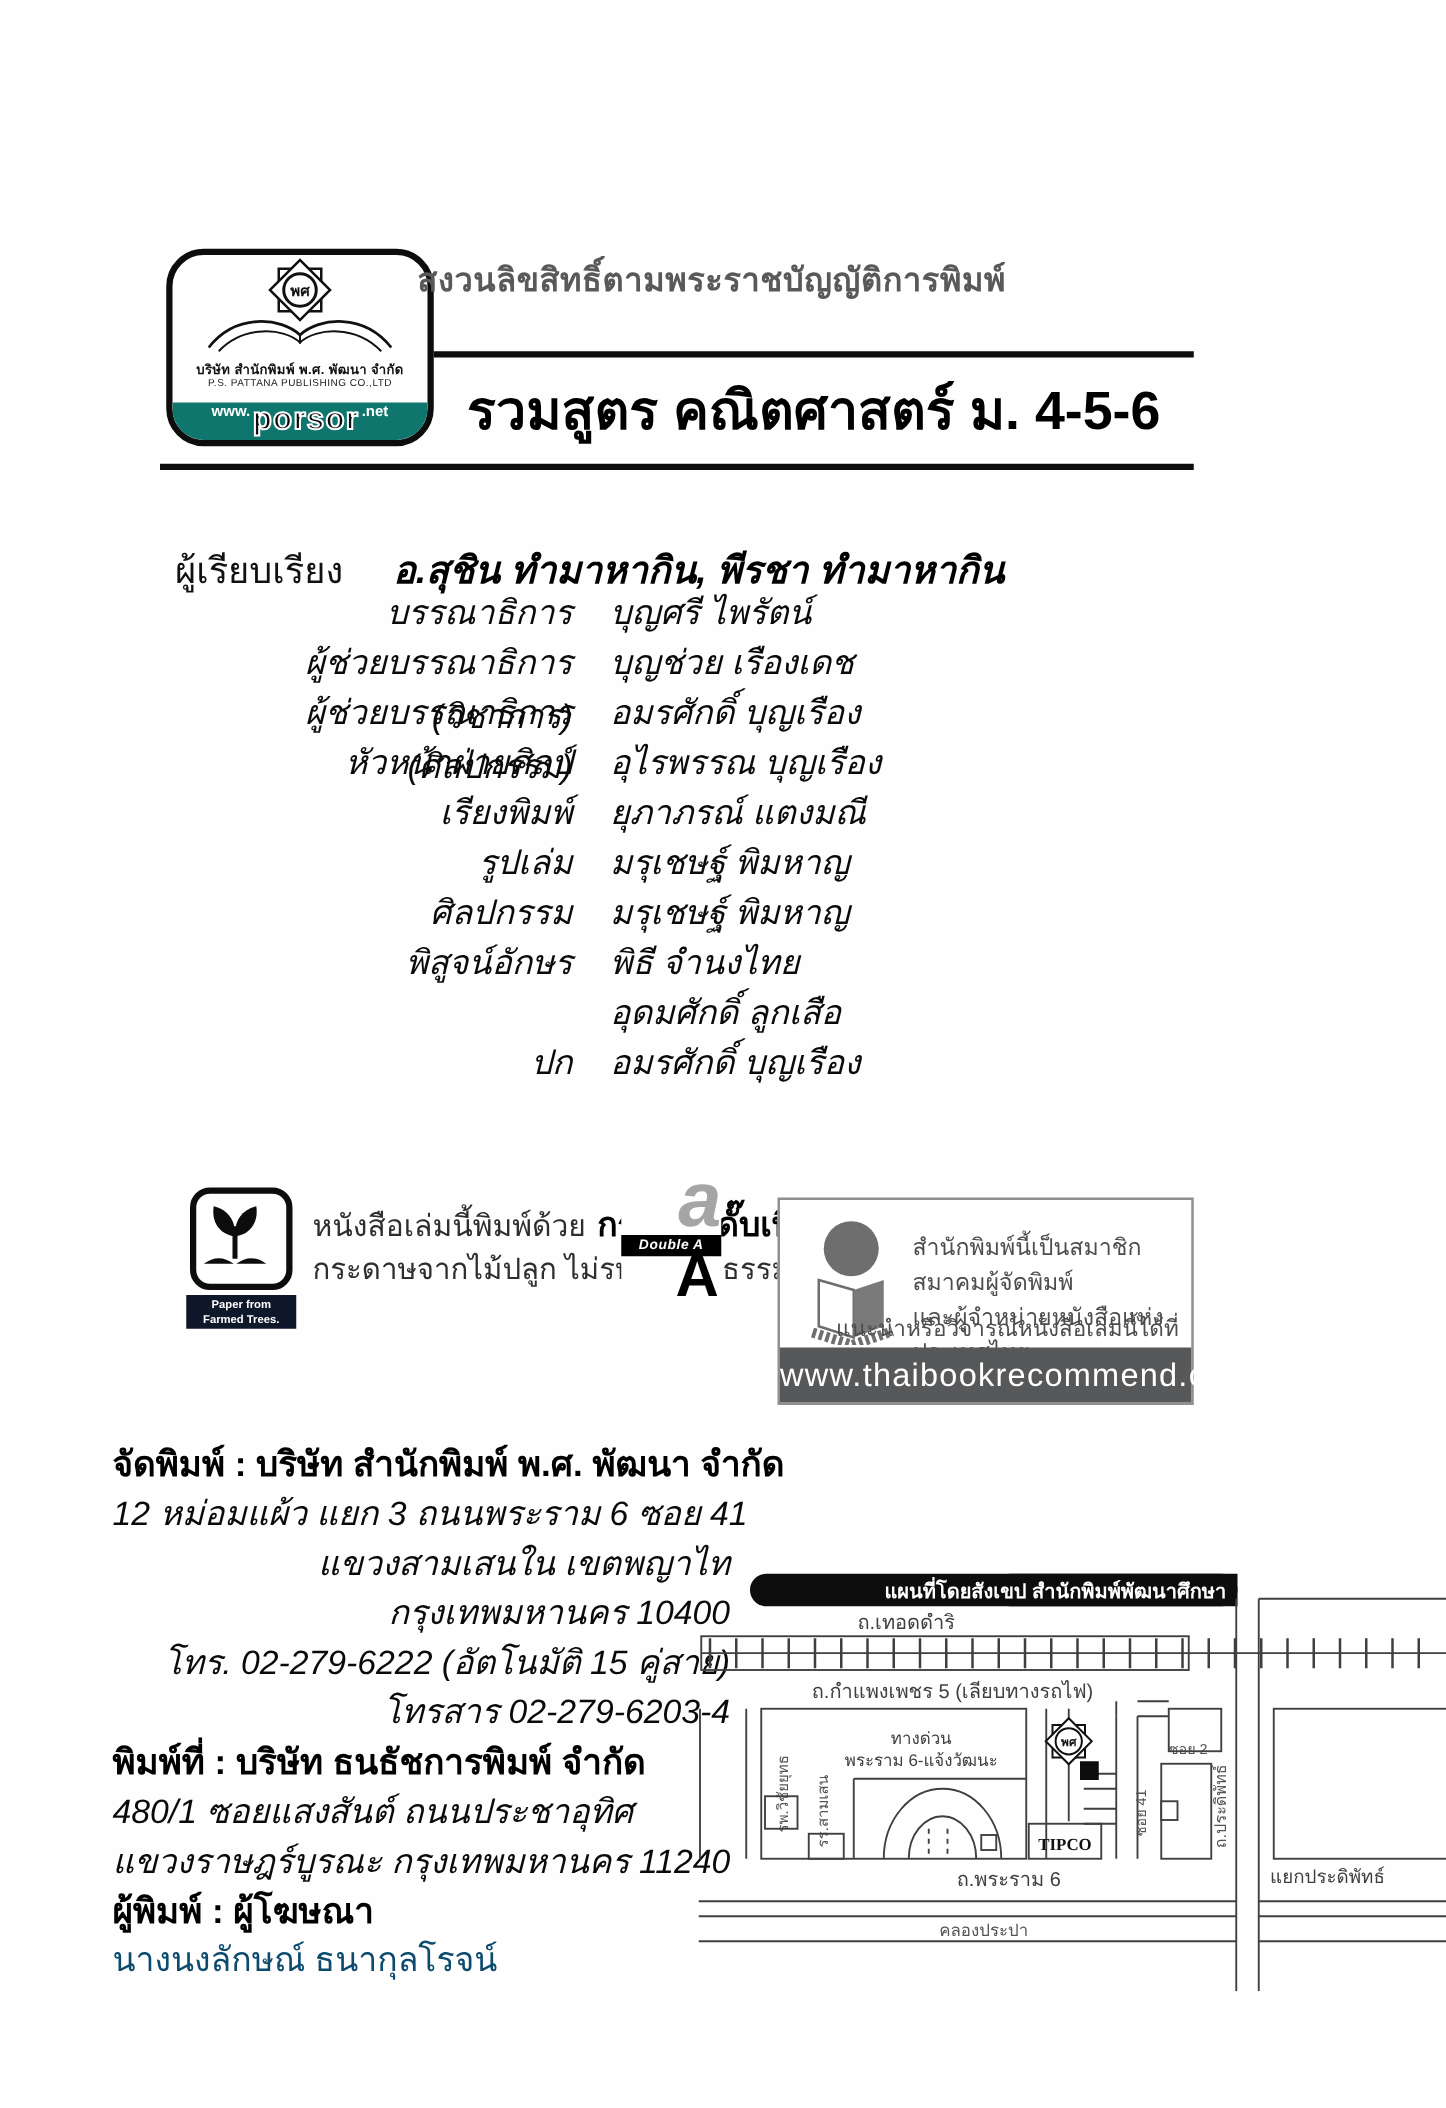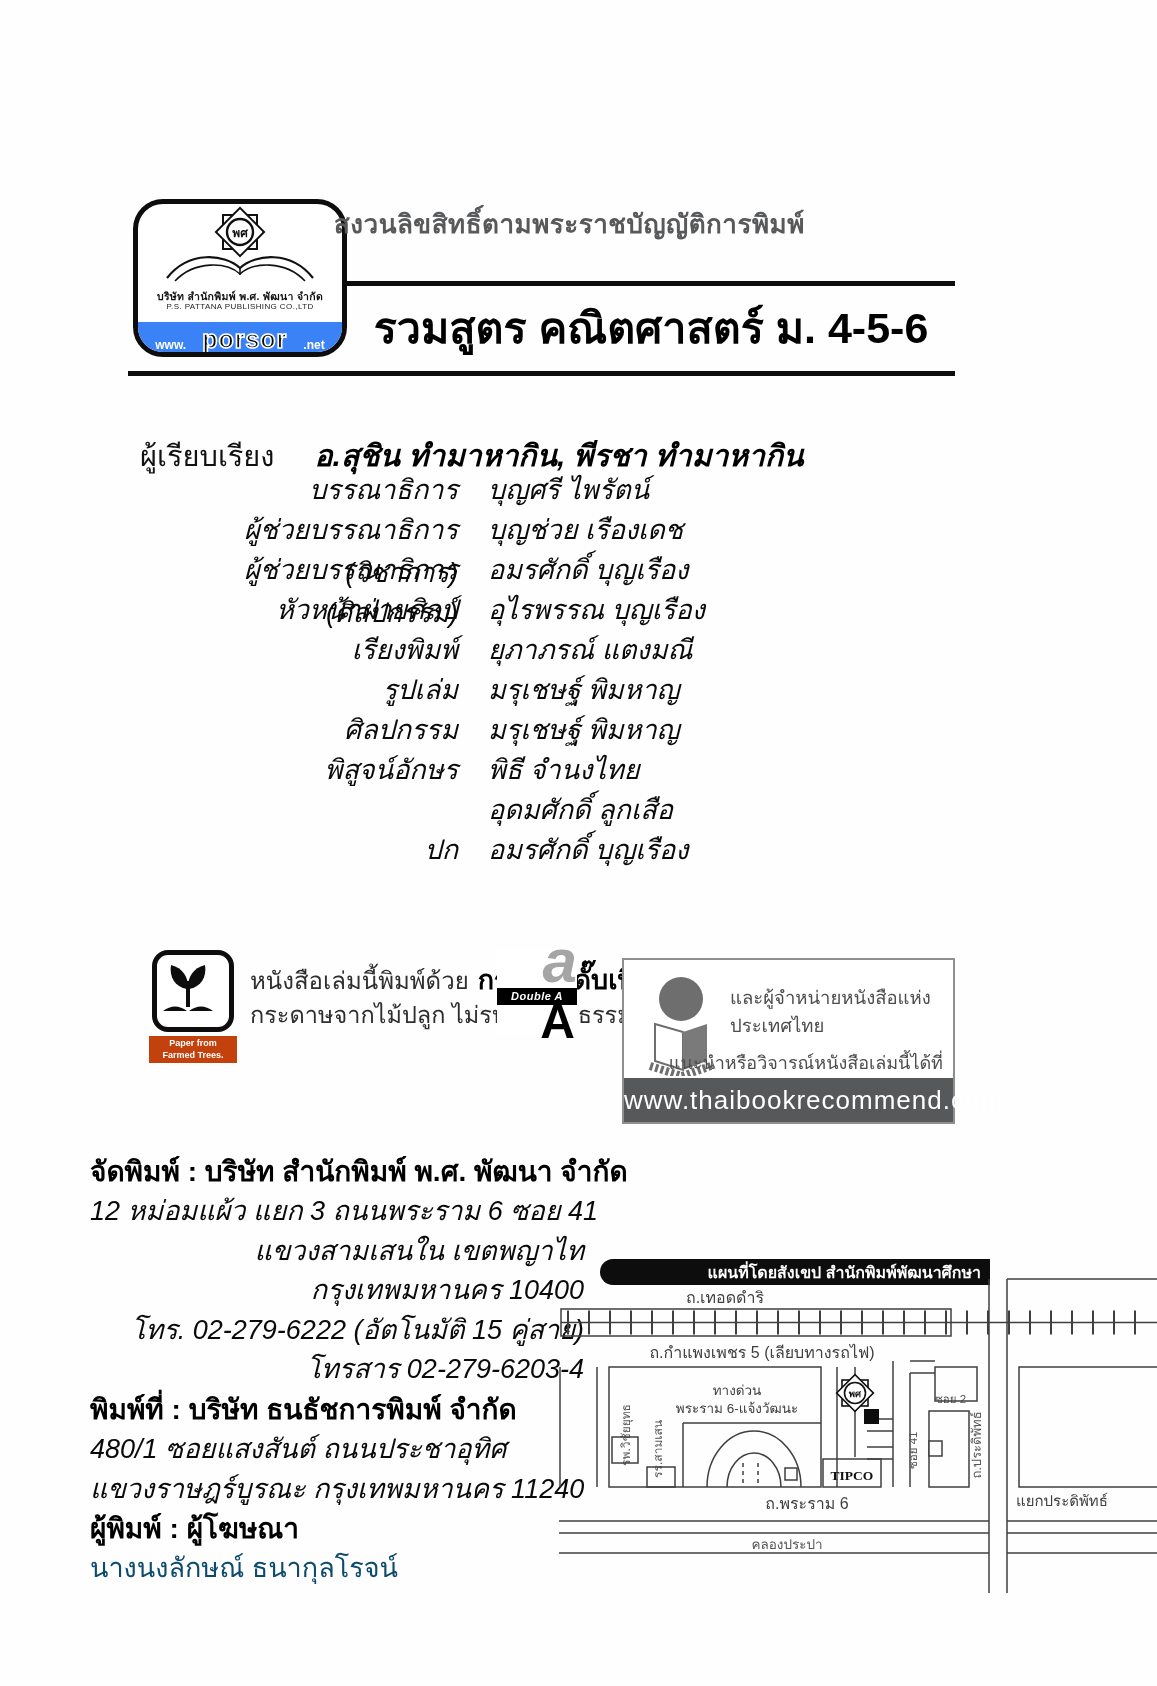--- a/index.html
+++ b/index.html
@@ -10,22 +10,22 @@
   }
   
   .logo-box{
     position:absolute;left:133px;top:199px;width:204px;height:148px;
     border:5px solid #0d0d0d;border-radius:30px;background:#fff;overflow:hidden;
   }
   .logo-art{display:block;margin:2px auto 0 auto;}
   .logo-co-thai{font-size:10.5px;text-align:center;line-height:12px;font-weight:bold;letter-spacing:0.3px;}
   .logo-co-eng{font-size:8px;text-align:center;line-height:10px;letter-spacing:0.4px;color:#222;}
   .logo-urlbar{
-    position:absolute;left:0;right:0;bottom:0;height:30px;background:#3b82f6;color:#fff;
-    display:flex;align-items:flex-end;justify-content:center;gap:16px;
+    position:absolute;left:0;right:0;bottom:0;height:30px;background:#0f766e;color:#fff;
+    display:flex;align-items:flex-start;justify-content:center;gap:2px;
   }
   .logo-url-www,.logo-url-net{font-size:12px;font-weight:bold;color:#fff;}
   .logo-url-name{
     font-size:25px;font-weight:800;letter-spacing:1px;line-height:26px;
     color:#0d0d0d;-webkit-text-stroke:1.6px #ffffff;
   }
   
   .copyright{
     position:absolute;left:334px;top:203px;width:600px;text-align:left;
     font-size:26px;font-weight:bold;color:#58595b;letter-spacing:0.5px;
@@ -43,21 +43,21 @@
   .credits{position:absolute;left:140px;top:468px;width:720px;}
   .credit-row{display:flex;height:40px;font-size:27px;font-style:italic;color:#0a0a0a;}
   .credit-role{width:318px;text-align:right;flex:0 0 auto;}
   .credit-name{margin-left:30px;}
   
   .tree-icon{
     position:absolute;left:152px;top:950px;width:72px;height:72px;
     border:5px solid #0d0d0d;border-radius:16px;background:#fff;
   }
   .tree-badge{
-    position:absolute;left:149px;top:1036px;width:88px;height:26px;background:#c2410c;
+    position:absolute;left:149px;top:1036px;width:88px;height:26px;background:#0f172a;
     color:#fff;font-size:9px;font-weight:bold;text-align:center;line-height:12px;padding-top:1px;
   }
   .paper-line1{position:absolute;left:250px;top:958px;display:flex;align-items:baseline;white-space:nowrap;}
   .paper-line1-prefix{font-size:24px;color:#2e2e2e;}
   .paper-line1-bold{font-size:27px;font-weight:800;color:#000;margin-left:9px;}
   .paper-line2{position:absolute;left:250px;top:996px;font-size:23.5px;color:#2e2e2e;white-space:nowrap;}
   
   .daa{position:absolute;left:497px;top:948px;width:80px;height:86px;background:#fff;}
   .daa-a{position:absolute;right:0px;top:-18px;font-size:62px;font-weight:bold;font-style:italic;color:#a5a5a5;line-height:1;}
   .daa-bar{position:absolute;left:0;top:40px;width:80px;height:17px;background:#000;color:#fff;
@@ -192,20 +192,21 @@
 
   <div class="assoc-box">
     <svg class="assoc-logo" width="80" height="100" viewBox="0 0 80 100">
       <circle cx="39" cy="23" r="22" fill="#6e6e6e"></circle>
       <polygon points="13,48 41,56 41,94 13,85" fill="#fff" stroke="#6e6e6e" stroke-width="2"></polygon>
       <polygon points="41,56 65,48 65,85 41,94" fill="#7a7a7a"></polygon>
       <line x1="8" y1="90" x2="40" y2="100" stroke="#6e6e6e" stroke-width="8" stroke-dasharray="3 2.5"></line>
       <line x1="40" y1="100" x2="72" y2="89" stroke="#6e6e6e" stroke-width="8" stroke-dasharray="3 2.5"></line>
     </svg>
     <div class="assoc-lines">
+      <div>สำนักพิมพ์นี้เป็นสมาชิกสมาคมผู้จัดพิมพ์</div>
       <div>และผู้จำหน่ายหนังสือแห่งประเทศไทย</div>
     </div>
     <div class="assoc-recommend">แนะนำหรือวิจารณ์หนังสือเล่มนี้ได้ที่</div>
     <div class="assoc-webbar">www.thaibookrecommend.com</div>
   </div>
 
   <div class="imprint1">
     <div class="imprint-heading">จัดพิมพ์ : บริษัท สำนักพิมพ์ พ.ศ. พัฒนา จำกัด</div>
     <div class="imprint-line">12 หม่อมแผ้ว แยก 3 ถนนพระราม 6 ซอย 41</div>
     <div class="imprint-line">แขวงสามเสนใน เขตพญาไท</div>

